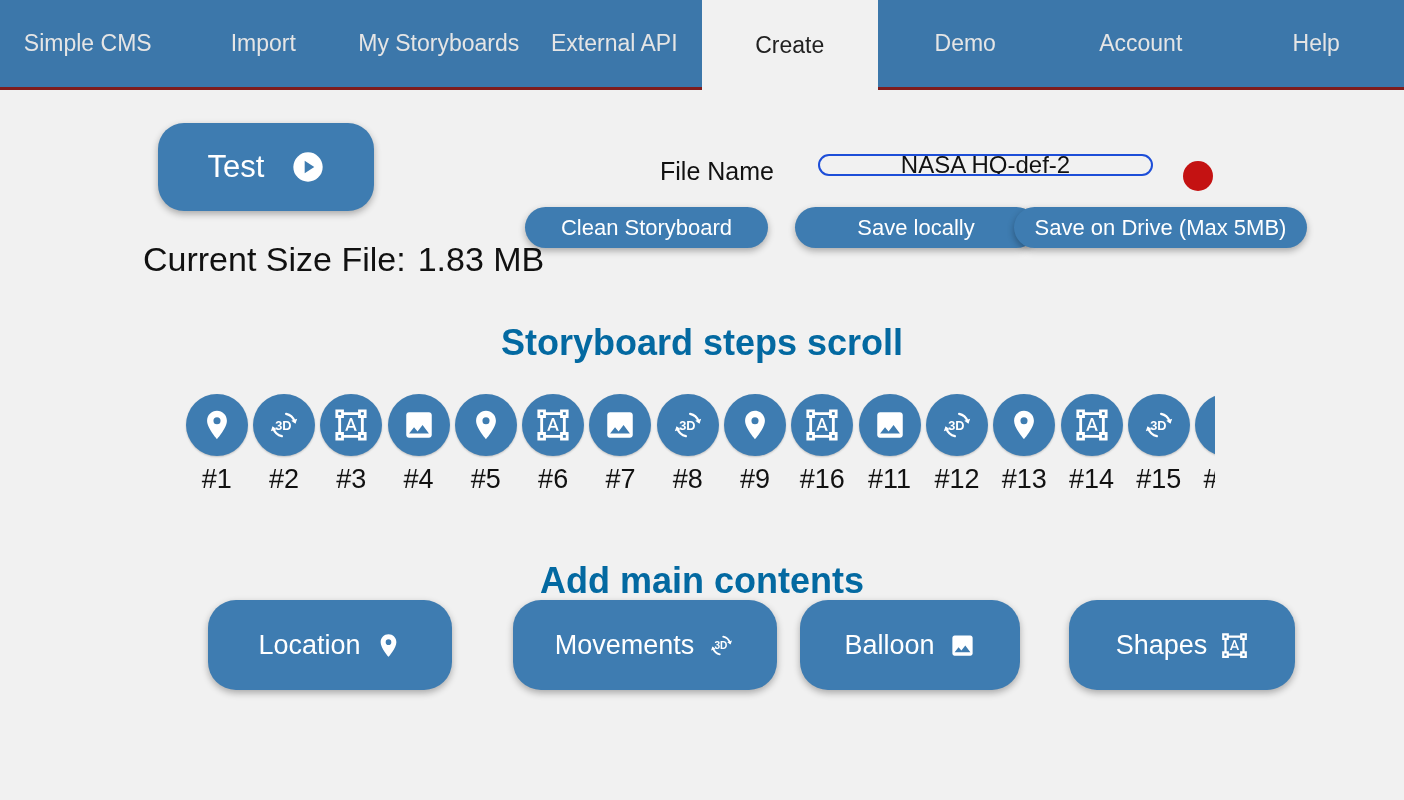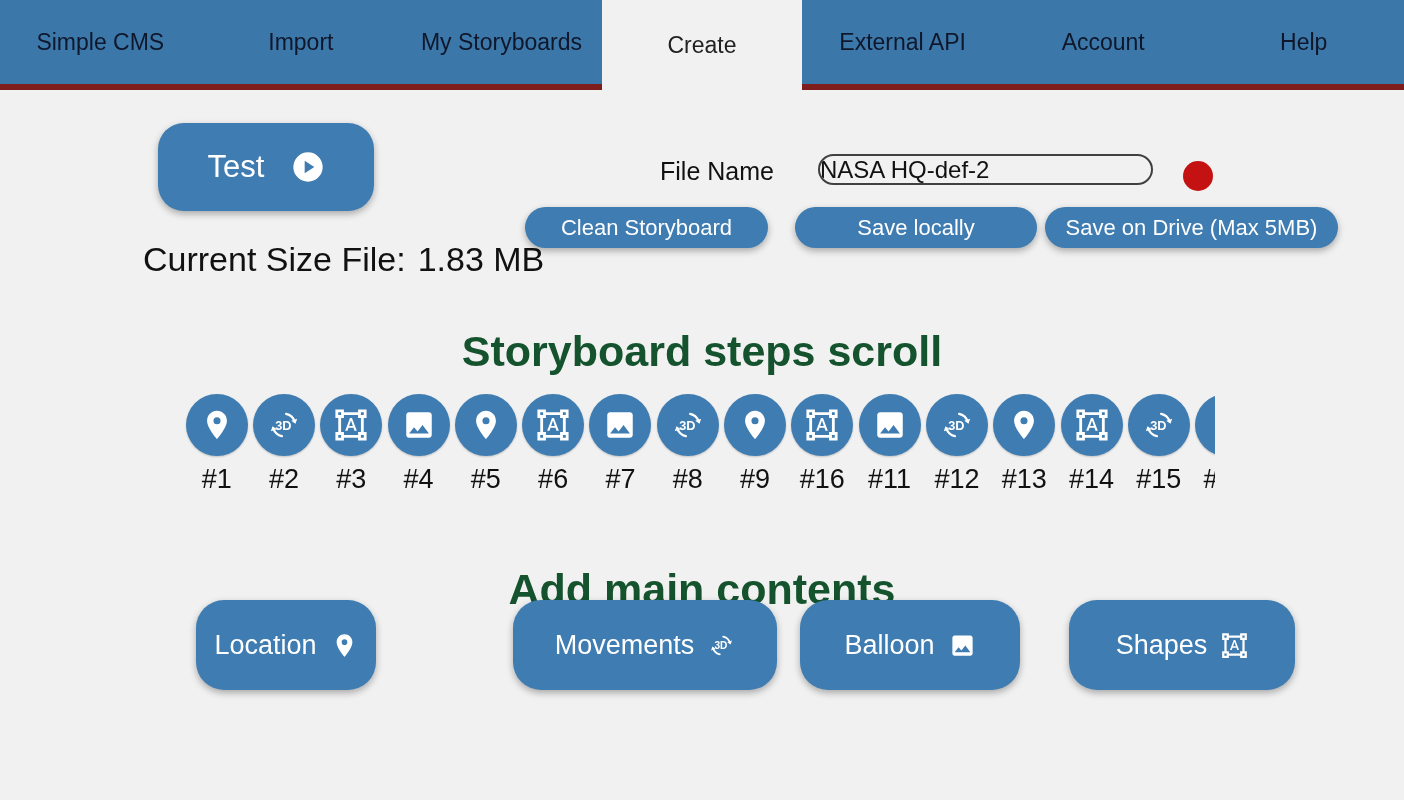--- a/index.html
+++ b/index.html
@@ -5,84 +5,85 @@
   html,body{margin:0;padding:0}
   body{
     width:1404px;height:800px;position:relative;overflow:hidden;
     background:var(--page-bg,#f1f1f1);
     font-family:"Liberation Sans",sans-serif;color:#111;
   }
   
   .nav{position:absolute;top:0;left:0;width:1404px;height:90px;display:flex}
   .nav-item{
     flex:1 1 0;display:flex;align-items:center;justify-content:center;
-    background:var(--nav-blue,#3c77aa);color:#0f172a;font-size:23px;
-    border-bottom:6px solid #7f1d1d;box-sizing:border-box;cursor:pointer;
+    background:var(--nav-blue,#3c77aa);color:#e5e5e5;font-size:23px;
+    border-bottom:3px solid #7f1d1d;box-sizing:border-box;cursor:pointer;
     white-space:nowrap;
   }
   .nav-item.active{background:var(--page-bg,#f1f1f1);color:#212121;border-bottom:none}
   
   .btn{
     background:var(--accent,#3e7cb1);color:#fff;border:none;
     display:flex;align-items:center;justify-content:center;
     box-shadow:0 3px 7px rgba(0,0,0,.3);cursor:pointer;
     font-family:inherit;box-sizing:border-box;
   }
   .icon{display:inline-flex}
   .icon svg{display:block}
   
   #test-btn{position:absolute;left:158px;top:123px;width:216px;height:88px;border-radius:26px;font-size:31px;gap:28px}
   #test-btn .icon svg{width:32px;height:32px}
   .size-line{position:absolute;left:143px;top:240px;font-size:34px;display:flex;gap:12px;white-space:nowrap}
   
   .filename-label{position:absolute;left:660px;top:157px;font-size:25px}
   .filename-input{
-    position:absolute;left:818px;top:154px;width:335px;height:31px;
-    border:2px solid #404040;border-radius:17px;background:transparent;
-    text-align:left;font-size:24px;font-family:inherit;color:#111;
+    position:absolute;left:818px;top:154px;width:335px;height:22px;
+    border:2px solid #1d4ed8;border-radius:17px;background:transparent;
+    text-align:center;font-size:24px;font-family:inherit;color:#111;
     padding:0;outline:none;box-sizing:border-box;
   }
   .status-dot{position:absolute;left:1183px;top:161px;width:30px;height:30px;border-radius:50%;background:var(--status-red,#c41212)}
   
   .action-btn{position:absolute;top:207px;height:41px;border-radius:21px;font-size:22px}
   .action-btn.a0{left:525px;width:243px}
   .action-btn.a1{left:795px;width:242px}
-  .action-btn.a2{left:1045px;width:293px}
-  
-  .section-title{position:absolute;left:0;width:100%;text-align:center;font-size:43px;color:#14532d}
+  .action-btn.a2{left:1014px;width:293px}
+  
+  .section-title{position:absolute;left:0;width:100%;text-align:center;font-size:36px;color:#0369a1}
   #steps-title{top:298px}
   #contents-title{top:536px}
   
   .steps-scroll{position:absolute;left:183px;top:392px;width:1032px;height:106px;overflow:hidden}
   .steps-row{display:flex;flex-wrap:nowrap}
   .step{flex:0 0 67.3px;width:67.3px;text-align:center}
   .step-circle{
     width:62px;height:62px;border-radius:50%;background:var(--accent,#3e7cb1);
     margin:2px auto 0;display:flex;align-items:center;justify-content:center;
     cursor:pointer;box-shadow:0 1px 2px rgba(0,0,0,.2);color:#fff;
   }
   .step-circle svg{width:34px;height:34px}
   .step-label{margin-top:8px;font-size:27px;color:#111}
   
   .content-btn{position:absolute;top:600px;height:90px;border-radius:28px;font-size:27px;gap:14px}
   .content-btn .icon svg{width:27px;height:27px}
-  .content-btn.c0{left:196px;width:180px}
+  .content-btn.c0{left:208px;width:244px}
   .content-btn.c1{left:513px;width:264px}
   .content-btn.c2{left:800px;width:220px}
   .content-btn.c3{left:1069px;width:226px}
 </style>
 </head>
 <body style="--nav-blue: #3c77aa; --accent: #3e7cb1; --page-bg: #f1f1f1; --status-red: #c41212;">
 
 <nav class="nav">
     <div class="nav-item">Simple CMS</div>
     <div class="nav-item">Import</div>
     <div class="nav-item">My Storyboards</div>
+    <div class="nav-item">External API</div>
     <div class="nav-item active">Create</div>
-    <div class="nav-item">External API</div>
+    <div class="nav-item">Demo</div>
     <div class="nav-item">Account</div>
     <div class="nav-item">Help</div>
   </nav>
 
 <main>
 
   <button class="btn" id="test-btn">
     <span>Test</span>
     <span class="icon">
         <svg viewBox="0 0 24 24">

